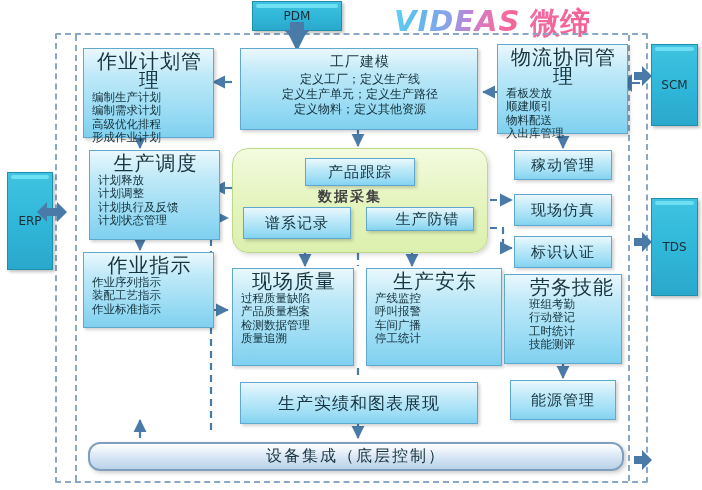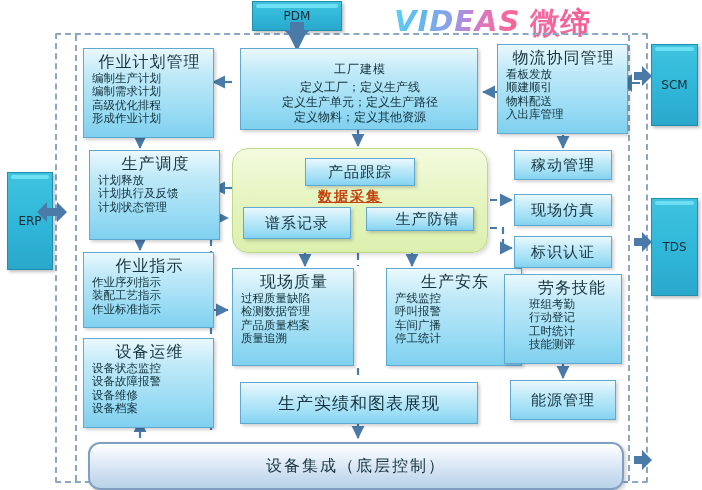--- a/index.html
+++ b/index.html
@@ -67,21 +67,21 @@
 
   
   .mod {
     position: absolute;
     background: linear-gradient(180deg,#eaf8fd 0%,#bfe9f8 30%,#9bdcf4 70%,#7fd0ef 100%);
     border: 1px solid #5fa8cf;
     box-shadow: 2px 2px 3px rgba(0,0,0,.18);
     padding: 3px 6px 4px 8px;
   }
   .mod .t {
-    font-size: 16px;
+    font-size: 20px;
     color: #16343f;
     letter-spacing: 1px;
     text-align: center;
     line-height: 19px;
     margin-bottom: 1px;
   }
   .mod .li {
     font-size: 11.5px;
     color: #133039;
     line-height: 13.4px;
@@ -92,35 +92,35 @@
   .pill {
     position: absolute;
     background: linear-gradient(180deg,#eaf8fd 0%,#c3ebf9 35%,#9fdef5 75%,#84d2f0 100%);
     border: 1px solid #5fa8cf;
     box-shadow: 2px 2px 3px rgba(0,0,0,.18);
     display:flex; align-items:center; justify-content:center;
     font-size: 15px; color:#16343f; letter-spacing:1px;
   }
 
   
-  .mod.center .t { font-size: 12px; margin-top: 8px; }
+  .mod.center .t { font-size: 14px; }
   .mod.center .li { text-align:center; font-size:12px; line-height:15px; }
 
   
   .greenpanel {
     position: absolute;
     background: linear-gradient(180deg,#f4fbdf 0%,#e6f5c2 45%,#dcf0ae 100%);
     border: 1px solid #bcd98a;
     border-radius: 16px;
     box-shadow: 2px 2px 4px rgba(0,0,0,.15);
   }
   .coretag {
     position:absolute;
-    font-size: 14px; font-weight: bold; color:#c2410c;
-    letter-spacing: 2px; white-space:nowrap;text-decoration:underline;
+    font-size: 14px; font-weight: bold; color:#404040;
+    letter-spacing: 2px; white-space:nowrap;
   }
 
   
   .intbar {
     position:absolute;
     background: linear-gradient(180deg,#ffffff 0%,#e9f1fa 30%,#cfe0f1 65%,#b9d2e8 100%);
     border: 2px solid #7f9ec0;
     border-radius: 12px;
     display:flex; align-items:center; justify-content:center;
     font-size: 16px; color:#16343f; letter-spacing:2px;
@@ -231,38 +231,32 @@
     <div class="t">作业计划管理</div>
     <div class="li">编制生产计划</div>
     <div class="li">编制需求计划</div>
     <div class="li">高级优化排程</div>
     <div class="li">形成作业计划</div>
   </div>
 
   <div class="mod" style="left:83px; top:150px; width:131px; height:90px;margin-left:6px;">
     <div class="t">生产调度</div>
     <div class="li">计划释放</div>
+    <div class="li">计划调整</div>
     <div class="li">计划执行及反馈</div>
     <div class="li">计划状态管理</div>
   </div>
 
   <div class="mod" style="left:83px; top:252px; width:131px; height:76px;">
     <div class="t">作业指示</div>
     <div class="li">作业序列指示</div>
     <div class="li">装配工艺指示</div>
     <div class="li">作业标准指示</div>
   </div>
 
-  <div class="mod" style="left:83px; top:338px; width:131px; height:90px;">
-    <div class="t">设备运维</div>
-    <div class="li">设备状态监控</div>
-    <div class="li">设备故障报警</div>
-    <div class="li">设备维修</div>
-    <div class="li">设备档案</div>
-  </div>
 
   <div class="mod center" style="left:240px; top:48px; width:238px; height:82px;">
     <div class="t">工厂建模</div>
     <div class="li">定义工厂；定义生产线</div>
     <div class="li">定义生产单元；定义生产路径</div>
     <div class="li">定义物料；定义其他资源</div>
   </div>
 
   <div class="greenpanel" style="left:232px; top:148px; width:256px; height:105px;"></div>
   <div class="pill" style="left:305px; top:158px; width:110px; height:28px;">
@@ -272,26 +266,26 @@
   <div class="pill" style="left:243px; top:207px; width:108px; height:32px;">
     <span>谱系记录</span>
   </div>
   <div class="pill" style="left:366px; top:207px; width:108px; height:24px;padding-left:15px;">
     <span>生产防错</span>
   </div>
 
   <div class="mod" style="left:232px; top:268px; width:122px; height:98px;">
     <div class="t">现场质量</div>
     <div class="li">过程质量缺陷</div>
+    <div class="li">产品质量档案</div>
     <div class="li">检测数据管理</div>
-    <div class="li">产品质量档案</div>
     <div class="li">质量追溯</div>
   </div>
 
-  <div class="mod" style="left:386px; top:268px; width:136px; height:98px;">
+  <div class="mod" style="left:366px; top:268px; width:136px; height:98px;">
     <div class="t">生产安东</div>
     <div class="li">产线监控</div>
     <div class="li">呼叫报警</div>
     <div class="li">车间广播</div>
     <div class="li">停工统计</div>
   </div>
 
   <div class="pill" style="left:240px; top:382px; width:238px; height:42px; font-size:17px;">
     <span>生产实绩和图表展现</span>
   </div>
@@ -319,17 +313,17 @@
     <div class="li">班组考勤</div>
     <div class="li">行动登记</div>
     <div class="li">工时统计</div>
     <div class="li">技能测评</div>
   </div>
 
   <div class="pill" style="left:510px; top:380px; width:106px; height:40px;">
     <span>能源管理</span>
   </div>
 
-  <div class="intbar" style="left:88px; top:442px; width:536px; height:48px;">
+  <div class="intbar" style="left:88px; top:442px; width:536px; height:29px;">
     <span>设备集成（底层控制）</span>
   </div>
 
 </div>
 
 </body></html>

